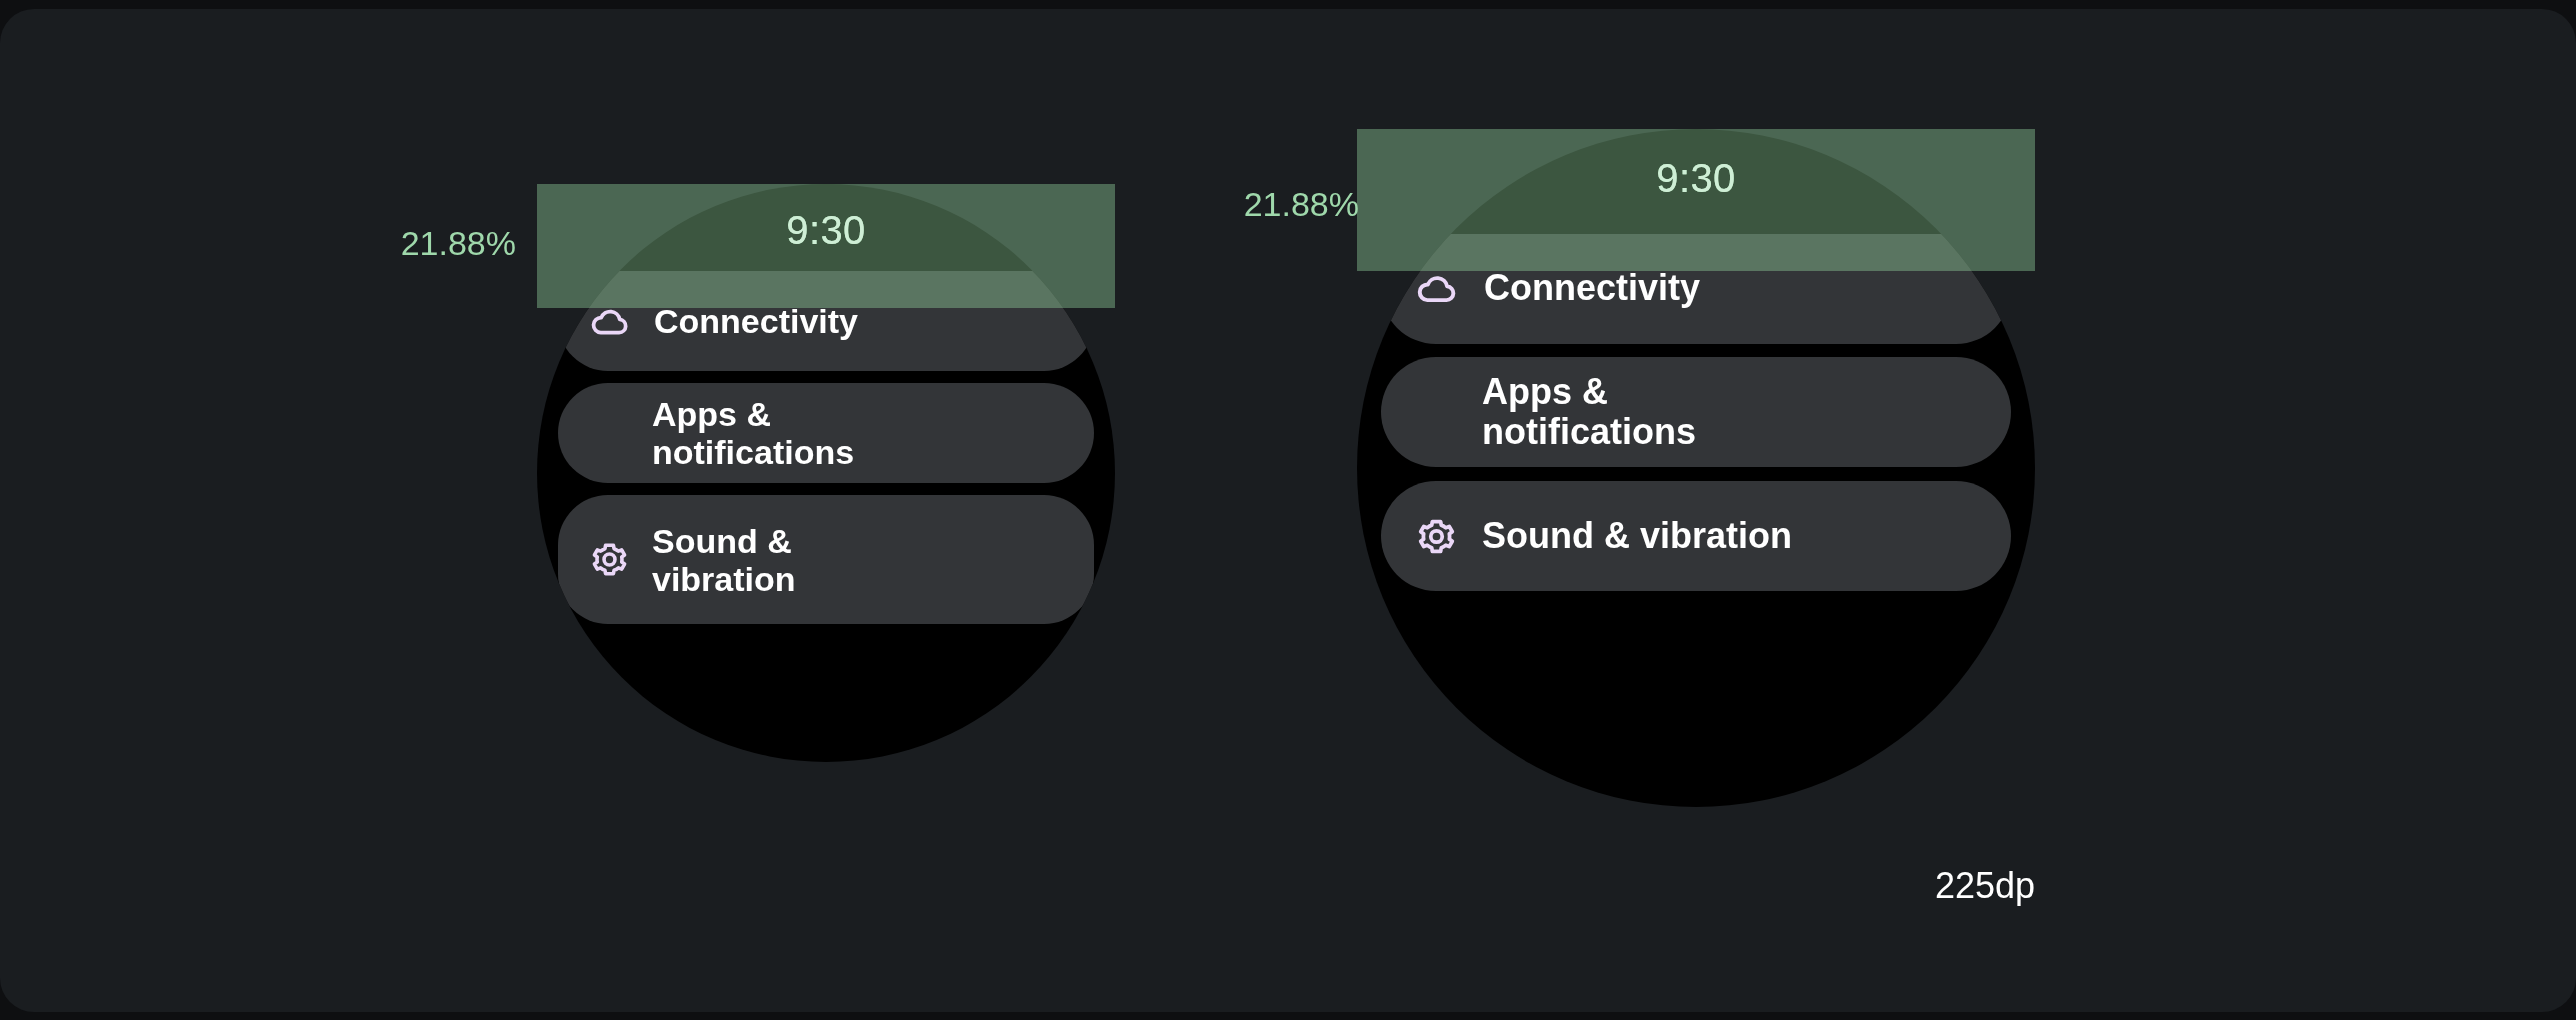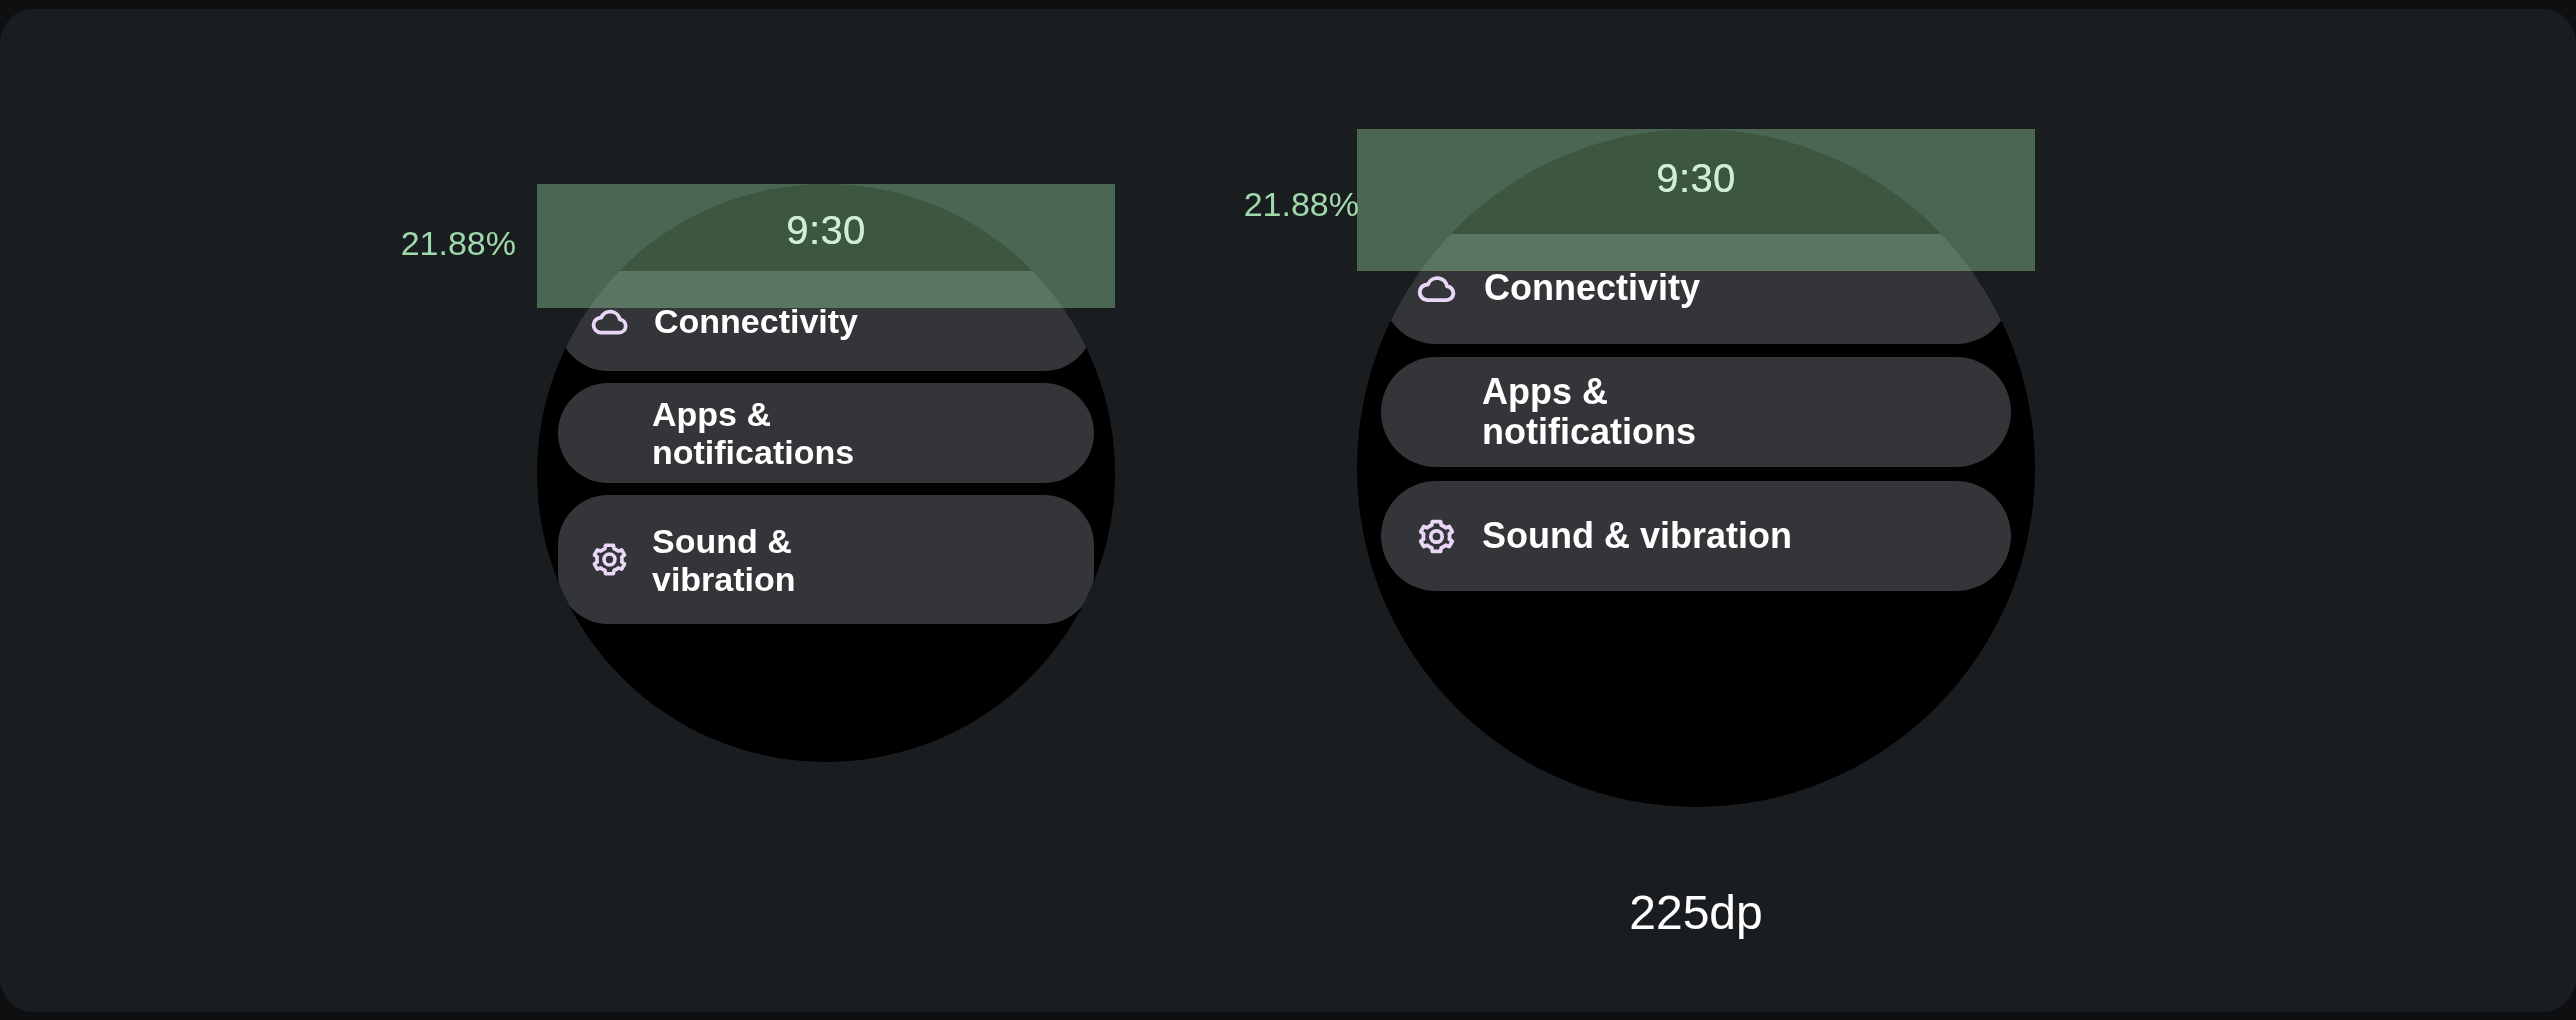--- a/index.html
+++ b/index.html
@@ -222,18 +222,18 @@
             </span>
             <span class="chip-label" style="font-size:36px; white-space:nowrap;">Sound &amp; vibration</span>
           </div>
         </div>
       </div>
 
       <div class="band" style="left:153px; top:120px; width:678px; height:142px;">
         <div class="band-time" style="top:27.5px; font-size:40px; color:#cfeed6;">9:30</div>
       </div>
 
-      <div class="dp" style="left:153px; top:876px; width:678px; font-size:48px;">225dp</div>
+      <div class="dp" style="left:153px; top:856px; width:678px; font-size:36px;text-align:right;">225dp</div>
     </div>
 
   </div>
 </div>
 
 
 </body></html>

